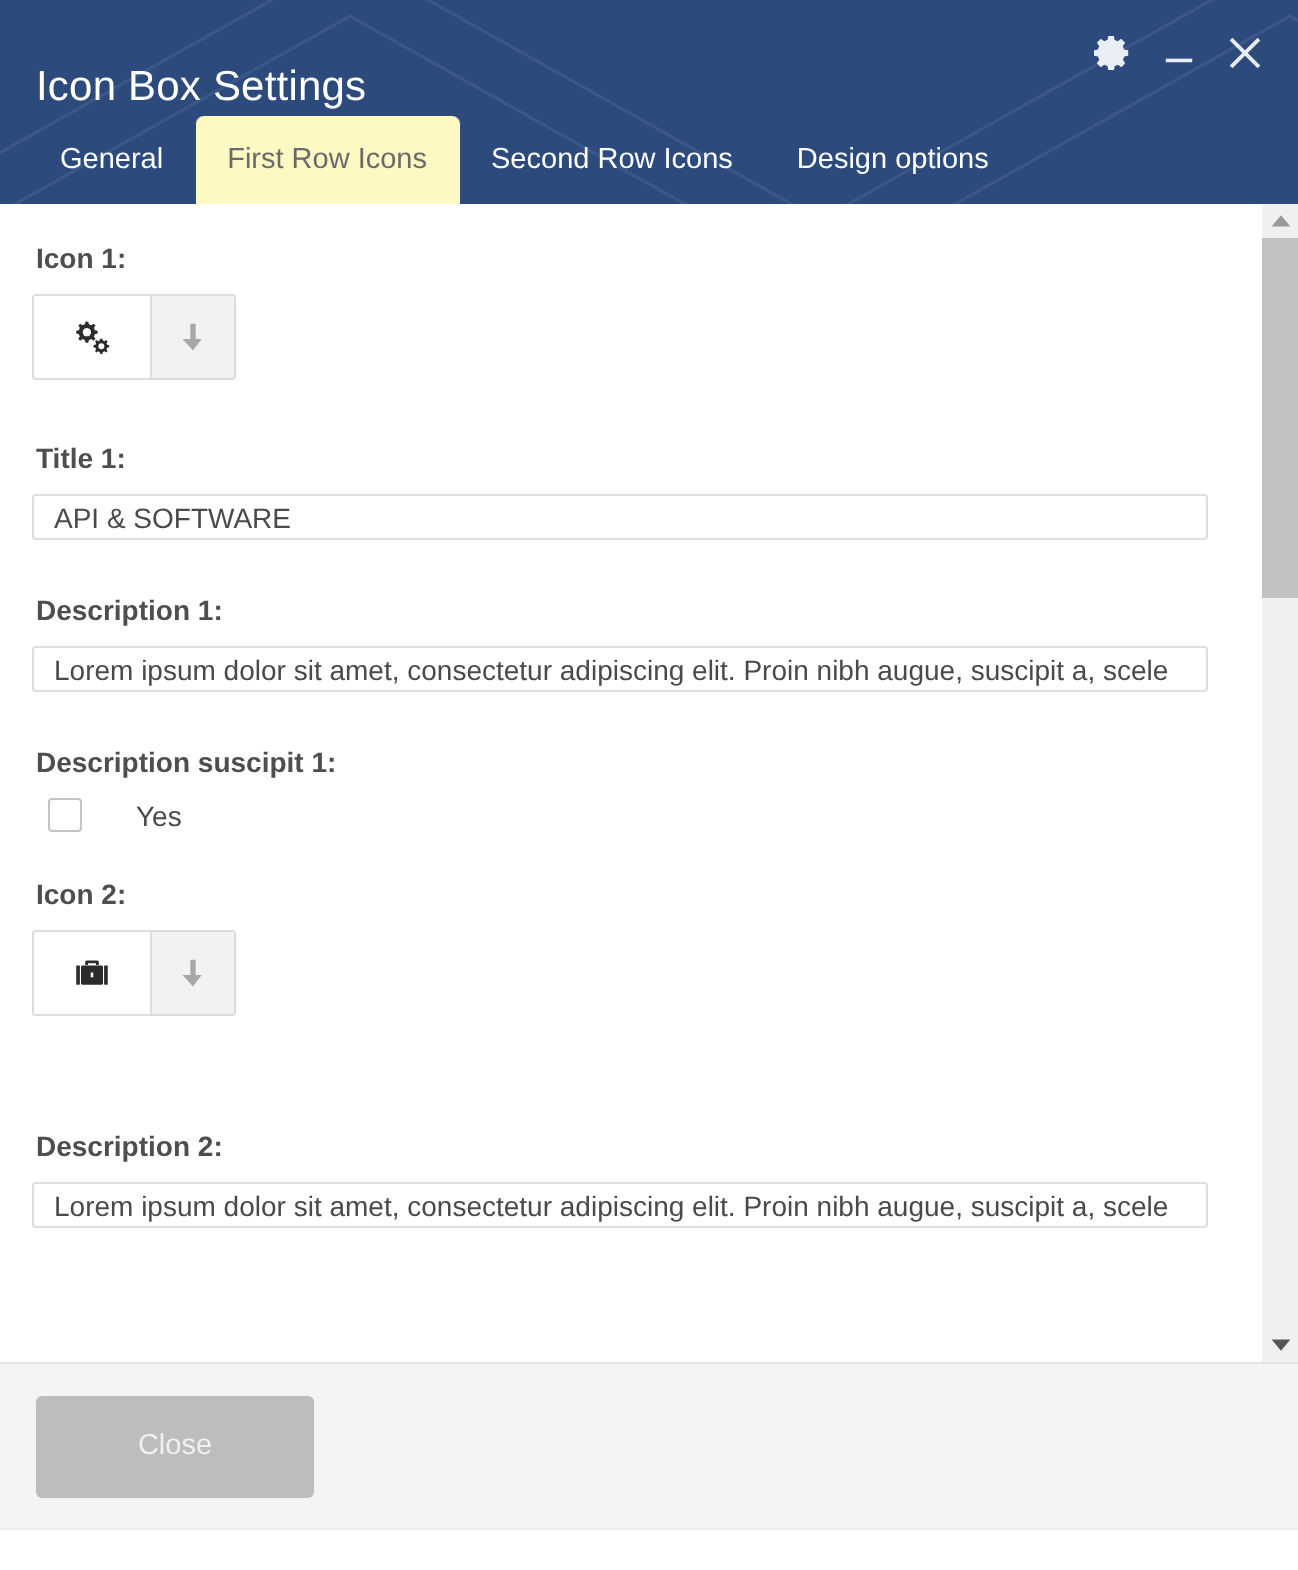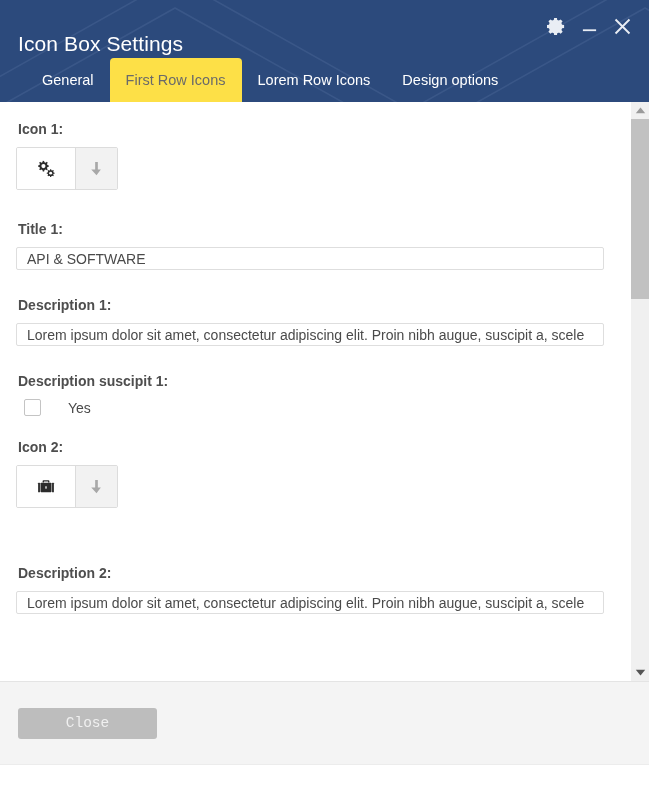--- a/index.html
+++ b/index.html
@@ -71,37 +71,37 @@
 
   
   .tabs {
     position: absolute;
     left: 0;
     bottom: 0;
     right: 0;
     height: 44px;
     display: flex;
     align-items: flex-end;
-    padding-left: 26px;
+    padding-left: 14px;
     box-sizing: border-box;
   }
   .tab {
     height: 44px;
     display: flex;
     align-items: center;
     padding: 0 16px;
     font-size: 14.5px;
     color: #ffffff;
     white-space: nowrap;
     cursor: pointer;
     border-radius: 4px 4px 0 0;
     box-sizing: border-box;
   }
   .tab.active {
-    background: #fde047;
+    background: #fef9c3;
     color: #6a6a6a;
   }
 
   
   .modal-body {
     position: relative;
     flex: 1 1 auto;
     background: #ffffff;
     overflow: hidden;
   }
@@ -241,24 +241,24 @@
     border-top: 1px solid #e4e4e4;
     display: flex;
     align-items: center;
     padding-left: 18px;
     gap: 10px;
     box-sizing: border-box;
   }
   .btn {
     border: none;
     border-radius: 3px;
-    font-family: Liberation Mono, monospace;
+    font-family: Liberation Sans, sans-serif;
     font-size: 14.5px;
     cursor: pointer;
-    height: 31px;
+    height: 51px;
     display: inline-flex;
     align-items: center;
     justify-content: center;
     padding: 12px 18px;
     box-sizing: border-box;
   }
   .btn-close {
     background: #bdbdbd;
     color: #f0f0f0;
     min-width: 139px;
@@ -311,21 +311,21 @@
     </div>
 
     <div class="tabs">
       <div class="tab">
         <span>General</span>
       </div>
       <div class="tab active">
         <span>First Row Icons</span>
       </div>
       <div class="tab">
-        <span>Lorem Row Icons</span>
+        <span>Second Row Icons</span>
       </div>
       <div class="tab">
         <span>Design options</span>
       </div>
     </div>
   </div>
 
   <div class="modal-body">
     <div class="content">
 

